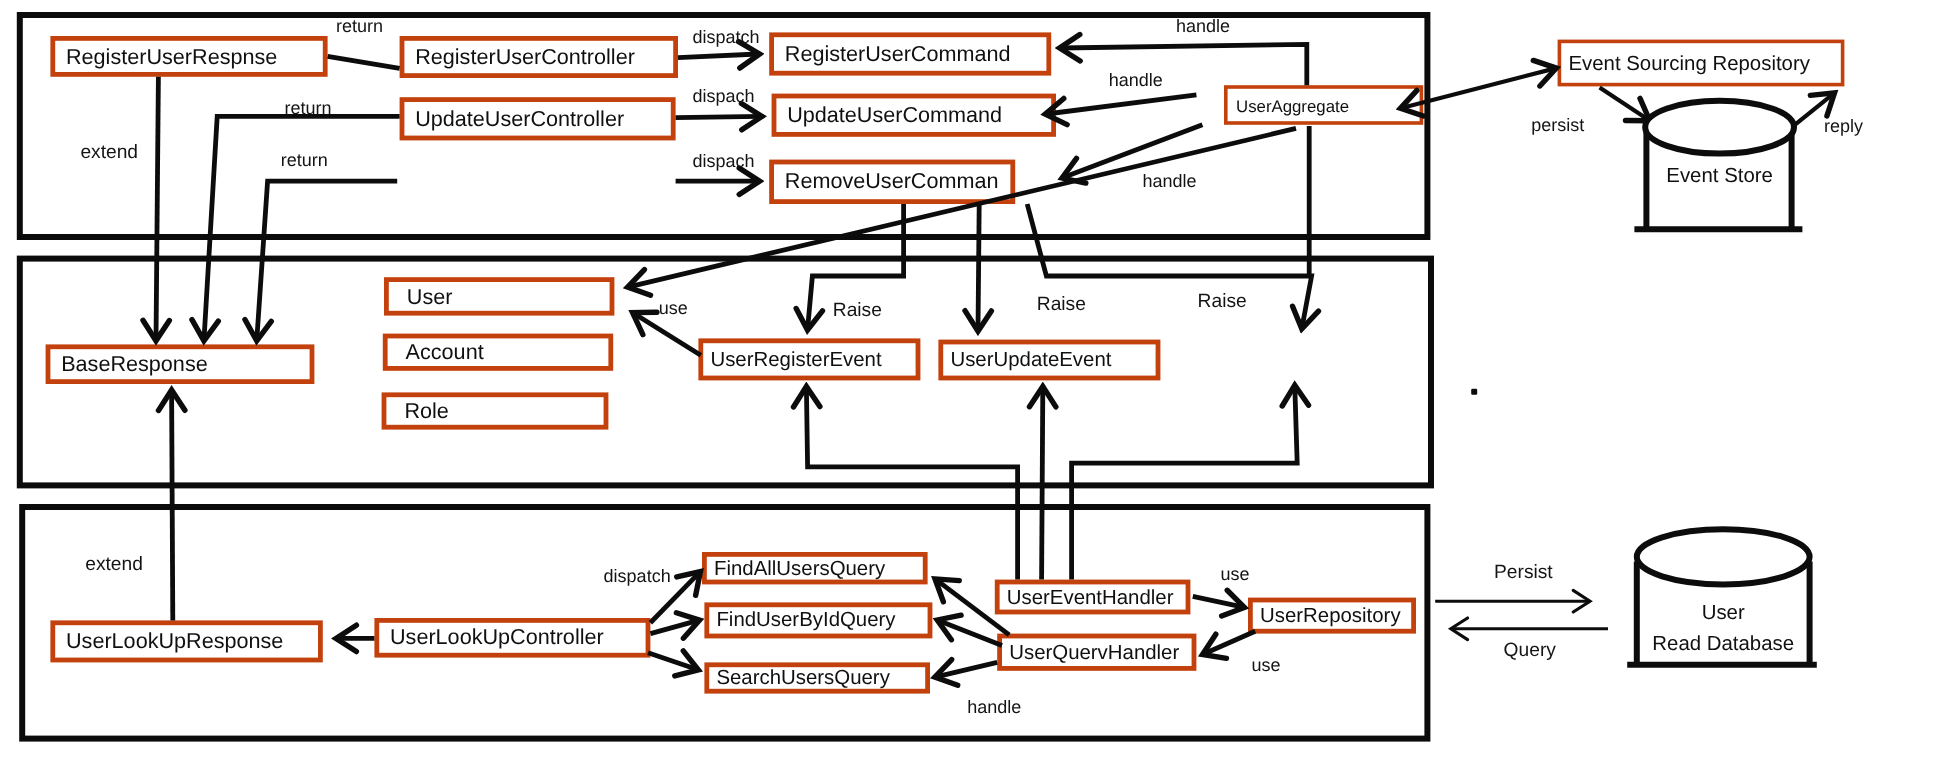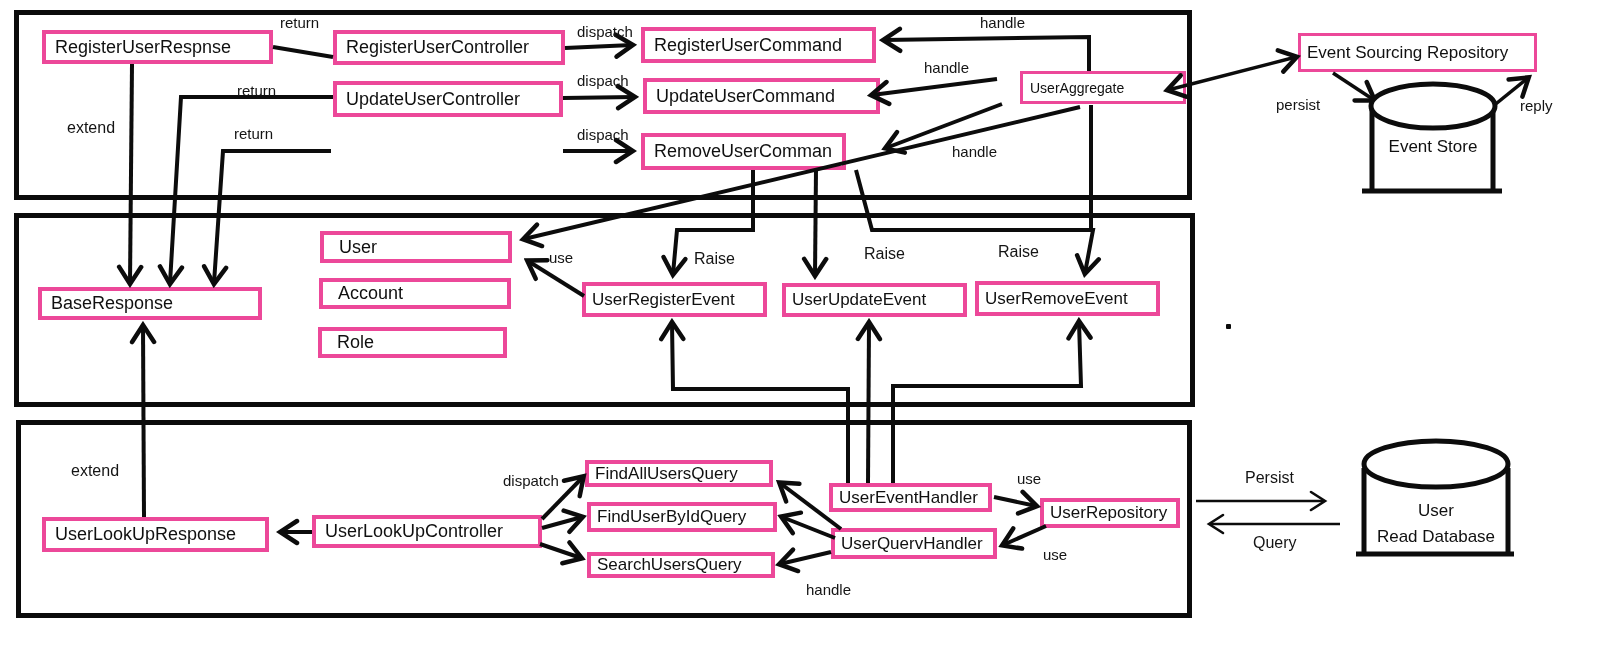--- a/index.html
+++ b/index.html
@@ -1,19 +1,19 @@
 <!DOCTYPE html>
 <html><head>
 <meta charset="utf-8">
 <style>
   html,body{margin:0;padding:0;background:#fff;}
   #stage{position:relative;width:1622px;height:646px;background:#fff;overflow:hidden;
          font-family:"Liberation Sans","DejaVu Sans",sans-serif;color:#101010;}
   .section{position:absolute;border:5px solid #0b0b0b;box-sizing:border-box;z-index:1;background:transparent;}
-  .box{position:absolute;border:4px solid #ec4899;background:#fff;box-sizing:border-box;
+  .box{position:absolute;border:4px solid #c2410c;background:#fff;box-sizing:border-box;
        display:flex;align-items:center;padding:0 0 0 9px;font-size:18px;white-space:nowrap;
        z-index:2;letter-spacing:0px;}
   .box.sm{font-size:17px;padding-left:6px;}
   .box.xs{font-size:14px;border-width:3px;padding-left:7px;margin-left:23px;}
   .box.b3{border-width:3px;}
   .lbl{position:absolute;font-size:15px;white-space:nowrap;z-index:6;color:#141414;}
   .lbl.big{font-size:16px;}
   .cyl-lbl{position:absolute;font-size:17px;text-align:center;white-space:nowrap;z-index:6;}
   #wires{position:absolute;left:0;top:0;z-index:5;pointer-events:none;}
   #dot{position:absolute;width:5px;height:5px;background:#0b0b0b;border-radius:1px;z-index:6;}
@@ -36,21 +36,20 @@
   <div class="box xs" style="left:997px;top:71px;width:166px;height:33px">UserAggregate</div>
 
   <div class="box sm b3" style="left:1298px;top:33px;width:239px;height:39px">Event Sourcing Repository</div>
 
   <div class="box" style="left:38px;top:287px;width:224px;height:33px">BaseResponse</div>
   <div class="box" style="left:320px;top:231px;width:192px;height:32px;padding-left:15px">User</div>
   <div class="box" style="left:319px;top:278px;width:192px;height:31px;padding-left:15px">Account</div>
   <div class="box" style="left:318px;top:327px;width:189px;height:31px;padding-left:15px">Role</div>
   <div class="box sm" style="left:582px;top:282px;width:185px;height:35px">UserRegisterEvent</div>
   <div class="box sm" style="left:782px;top:283px;width:185px;height:34px">UserUpdateEvent</div>
-  <div class="box sm" style="left:975px;top:281px;width:185px;height:35px">UserRemoveEvent</div>
 
   <div class="box" style="left:42px;top:517px;width:227px;height:35px">UserLookUpResponse</div>
   <div class="box" style="left:312px;top:515px;width:230px;height:33px">UserLookUpController</div>
   <div class="box sm" style="left:585px;top:460px;width:188px;height:27px">FindAllUsersQuery</div>
   <div class="box sm" style="left:587px;top:502px;width:190px;height:30px">FindUserByIdQuery</div>
   <div class="box sm" style="left:587px;top:552px;width:188px;height:26px">SearchUsersQuery</div>
   <div class="box sm" style="left:829px;top:483px;width:163px;height:29px">UserEventHandler</div>
   <div class="box sm" style="left:831px;top:528px;width:166px;height:31px">UserQuervHandler</div>
   <div class="box sm" style="left:1040px;top:498px;width:140px;height:30px">UserRepository</div>
 

